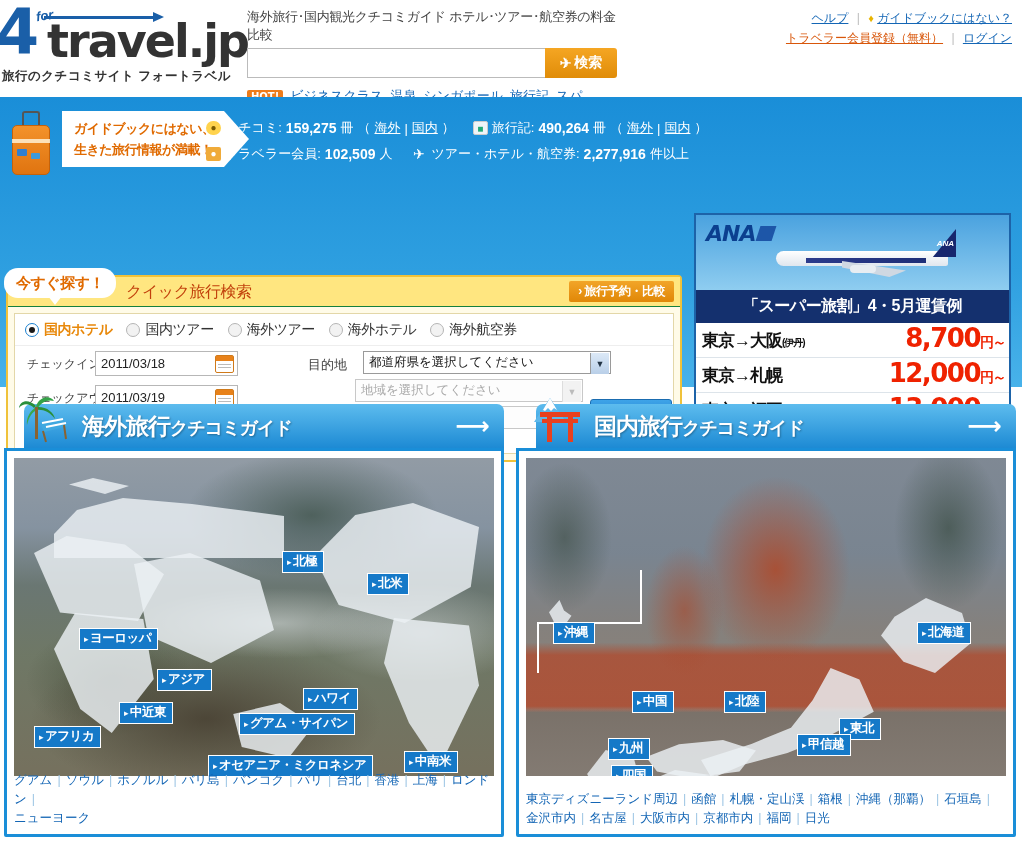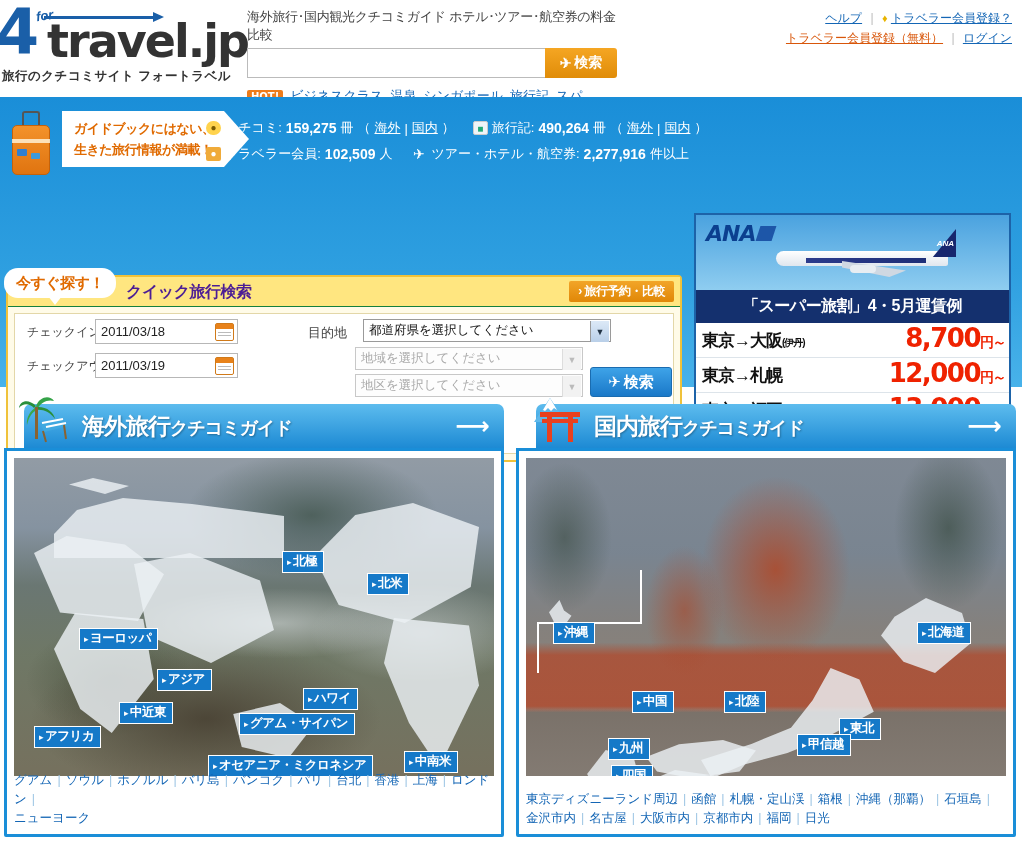--- a/index.html
+++ b/index.html
@@ -148,22 +148,22 @@
     background: #fff; border-radius: 14px;
     display: flex; align-items: center; justify-content: center;
     font-size: 15px; font-weight: bold; color: #e06a00; letter-spacing: -0.5px;
   }
   .quick-bubble:after {
     content: ""; position: absolute; left: 44px; bottom: -7px;
     border-top: 9px solid #fff;
     border-left: 7px solid transparent; border-right: 7px solid transparent;
   }
   .quick-title {
-    position: absolute; left: 118px; top: 5px; font-size: 16px; font-weight: bold;
-    color: #4c1d95; letter-spacing: -0.5px;
+    position: absolute; left: 118px; top: 5px; font-size: 16px; font-weight: normal;
+    color: #c2410c; letter-spacing: -0.5px;
   }
   .quick-cta {
     position: absolute; right: 6px; top: 4px; height: 21px; padding: 0 9px;
     background: linear-gradient(#f2a528, #e08707); color: #fff;
     font-size: 12px; font-weight: bold; border-radius: 2px; cursor: pointer;
     display: flex; align-items: center; letter-spacing: -0.5px;
   }
   .quick-body {
     position: absolute; left: 6px; top: 36px; width: 660px; height: 141px;
     background: #fff; border: 1px solid #e3d7a8;
@@ -407,21 +407,21 @@
         <span class="hot-link">旅行記</span>
         <span class="hot-link">スパ</span>
       </div>
     </div>
 
     <div class="util-block">
       <div class="util-line">
         <span class="util-link">ヘルプ</span>
         <span class="util-sep">|</span>
         <span class="shield-icon">♦</span>
-        <span class="util-link">トラベラー会員登録？</span>
+        <span class="util-link">ガイドブックにはない？</span>
       </div>
       <div class="util-line">
         <span class="util-link orange">トラベラー会員登録（無料）</span>
         <span class="util-sep">|</span>
         <span class="util-link">ログイン</span>
       </div>
     </div>
   </div>
 
   <div class="blueband">
@@ -483,20 +483,42 @@
     </div>
 
     <div class="quick">
       <div class="quick-head">
         <div class="quick-bubble">今すぐ探す！</div>
         <div class="quick-title">クイック旅行検索</div>
         <div class="quick-cta">› 旅行予約・比較</div>
       </div>
 
       <div class="quick-body">
+        <div class="radio-row">
+          <div class="radio-item sel">
+            <span class="radio-dot"></span>
+            <span class="radio-lbl">国内ホテル</span>
+          </div>
+          <div class="radio-item">
+            <span class="radio-dot"></span>
+            <span class="radio-lbl">国内ツアー</span>
+          </div>
+          <div class="radio-item">
+            <span class="radio-dot"></span>
+            <span class="radio-lbl">海外ツアー</span>
+          </div>
+          <div class="radio-item">
+            <span class="radio-dot"></span>
+            <span class="radio-lbl">海外ホテル</span>
+          </div>
+          <div class="radio-item">
+            <span class="radio-dot"></span>
+            <span class="radio-lbl">海外航空券</span>
+          </div>
+        </div>
 
         <div class="form-area">
           <div class="f-label" style="left:12px; top:10px;">チェックイン</div>
           <div class="date-box" style="left:80px; top:5px;">
             <span>2011/03/18</span>
             <span class="cal-ico"></span>
           </div>
 
           <div class="f-label" style="left:12px; top:44px;">チェックアウト</div>
           <div class="date-box" style="left:80px; top:39px;">

